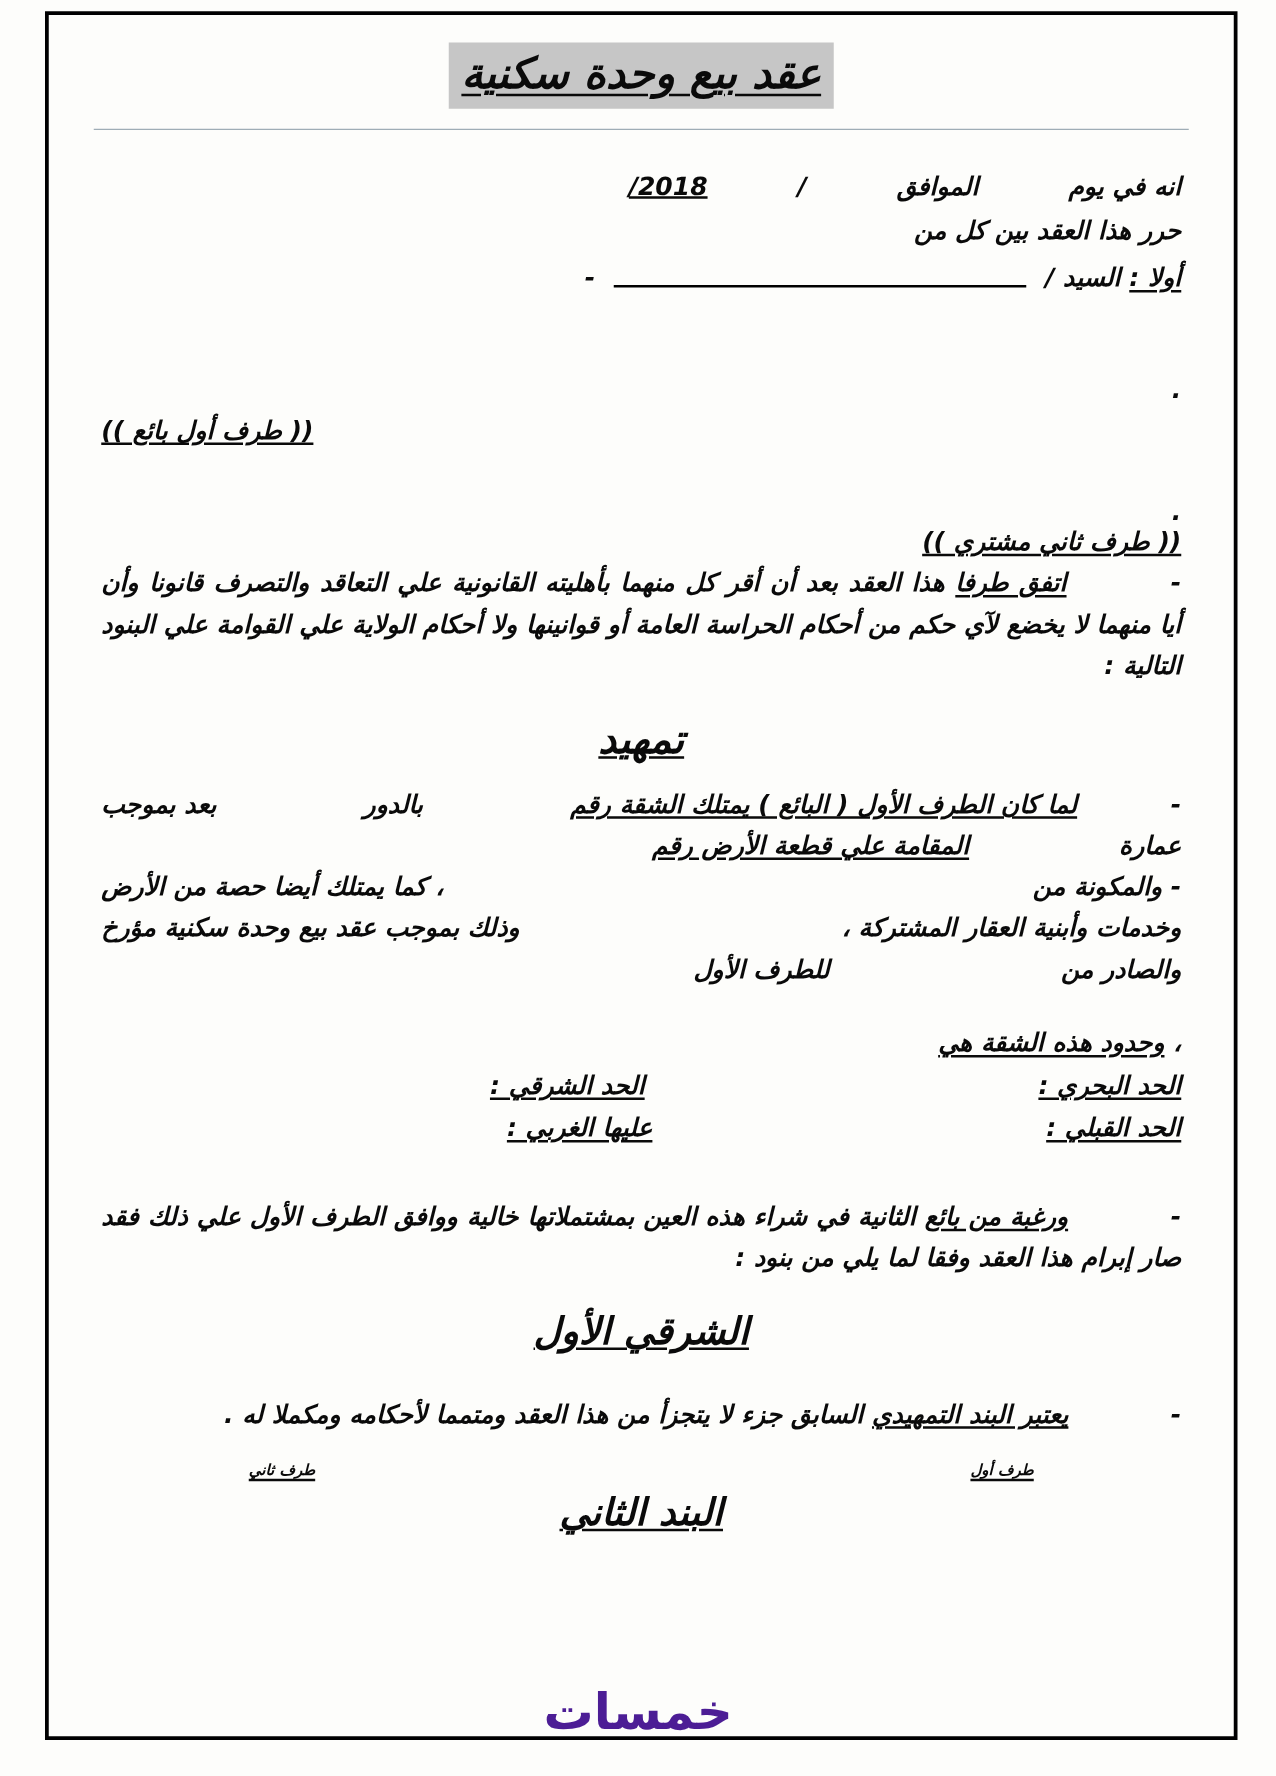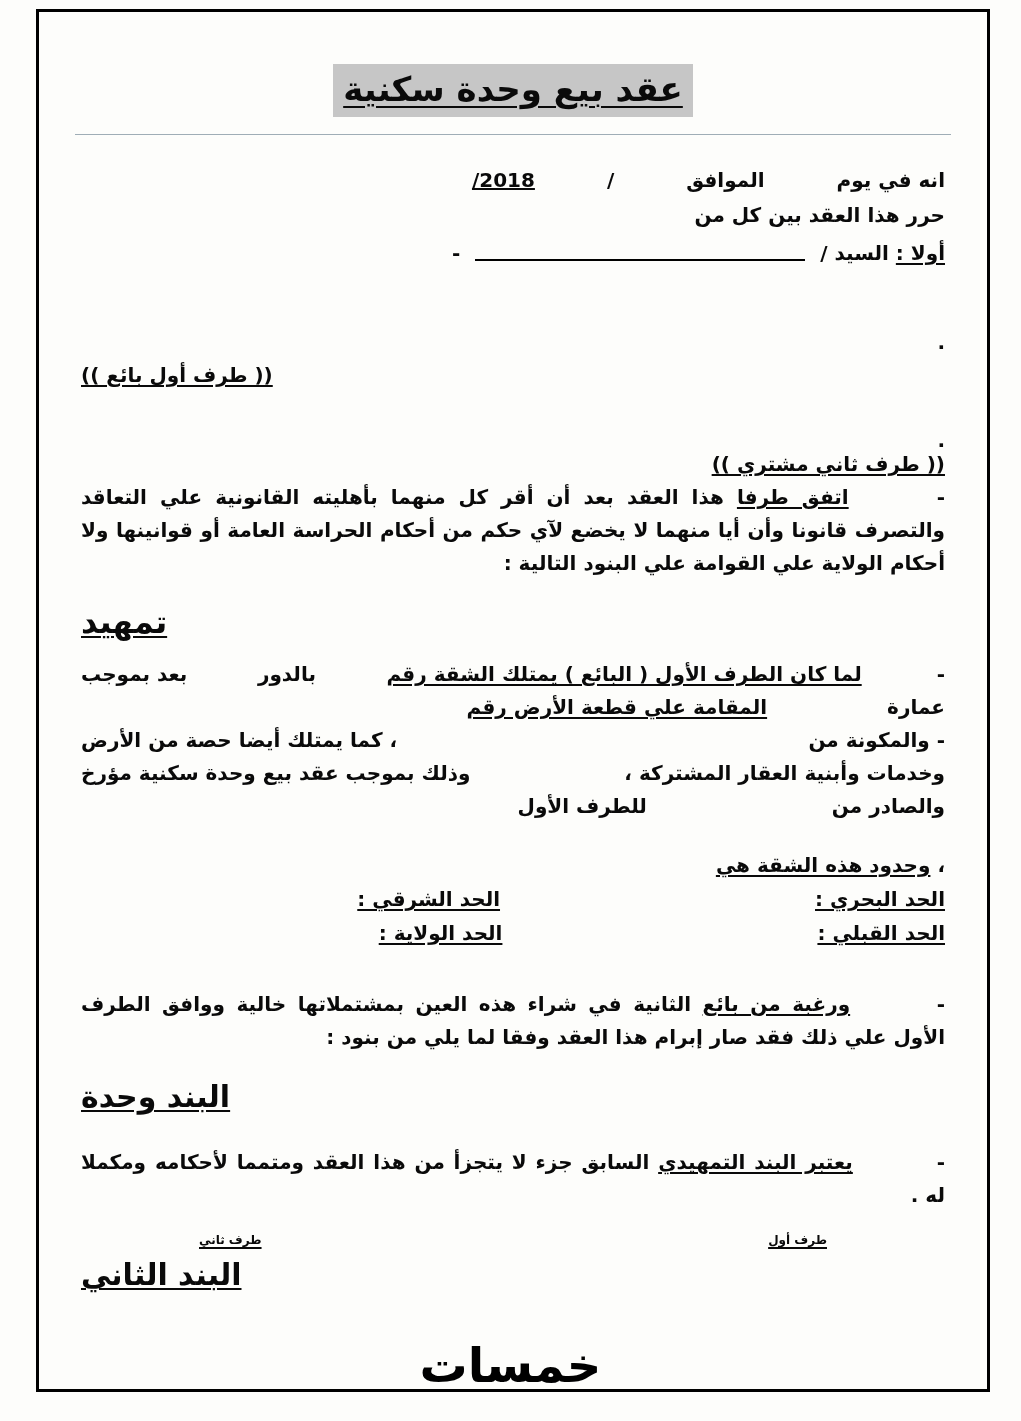--- a/index.html
+++ b/index.html
@@ -4,22 +4,22 @@
 <style>
   html,body{margin:0;padding:0;}
   body{
     width:1021px;height:1421px;background:#ffffff;
     font-family:"DejaVu Sans","Liberation Sans",sans-serif;
     color:#0a0a0a;
   }
   .page{position:relative;width:1021px;height:1421px;background:#fdfdfb;overflow:hidden;}
   .frame{
     position:absolute;top:9px;left:36px;right:31px;bottom:29px;
-    border:3px solid #000;padding:52px 42px 0;
-    direction:rtl;font-weight:bold;font-size:20px;
+    border:3px solid #000;padding:22px 42px 0;
+    direction:rtl;font-weight:bold;font-size:20px;font-style:italic;
   }
   .u{text-decoration:underline;text-decoration-thickness:2px;text-underline-offset:3px;}
   .title-wrap{text-align:center;line-height:48px;}
   .title{
     display:inline-block;font-size:34px;background:#c6c6c6;
     padding:1px 10px 4px;
     text-decoration:underline;text-decoration-thickness:2px;text-underline-offset:5px;
   }
   .divider{border:none;border-top:1px solid #9fadb6;margin:16px -6px 0;}
   .date-row{display:flex;direction:ltr;justify-content:flex-end;gap:72px;margin-top:32px;line-height:26px;}
@@ -28,40 +28,40 @@
   .drafted{margin-top:6px;}
   .party{margin-top:6px;line-height:32px;}
   .blank{display:inline-block;width:330px;height:5px;border-bottom:2px solid #000;margin:0 8px;vertical-align:-1px;}
   .dot1{margin-top:62px;line-height:22px;}
   .dot2{margin-top:40px;line-height:22px;}
   .seller-tag{margin-top:8px;text-align:left;line-height:28px;}
   .buyer-tag{margin-top:0;line-height:26px;}
   .para{text-align:justify;line-height:33px;}
   .para1{margin-top:4px;}
   .dash-gap{display:inline-block;margin-left:75px;}
-  .heading{text-align:left;font-weight:bold;margin:0;}
+  .heading{text-align:center;font-weight:bold;margin:0;}
   .h-preamble{font-size:32px;margin-top:10px;line-height:44px;}
   .pline{display:flex;line-height:33px;}
   .pl-first{margin-top:14px;}
   .between{justify-content:space-between;}
   .gap120{gap:120px;}
   .gap185{gap:185px;}
   .jfull{display:block;text-align:justify;text-align-last:justify;}
   .b-intro{margin-top:26px;line-height:33px;}
   .brow{display:flex;gap:315px;line-height:34px;}
   .note{margin-top:20px;line-height:33px;}
   .light{font-weight:normal;color:#3a3a3a;}
   .desire{margin-top:38px;}
   .h-band{font-size:30px;margin-top:16px;line-height:46px;}
   .clause-para{margin-top:26px;line-height:33px;text-align:justify;}
   .sigrow{display:flex;justify-content:space-between;padding:0 118px;font-size:12px;line-height:16px;margin-top:2px;}
   .h-band2{font-size:30px;margin-top:4px;line-height:46px;}
   .watermark{
     position:absolute;left:0;right:0;bottom:28px;text-align:center;
-    font-size:48px;font-weight:bold;color:#000000;direction:rtl;
+    font-size:40px;font-weight:bold;color:#4c1d95;direction:rtl;
   }
 </style>
 </head>
 <body>
 
 <div class="page">
   <div class="frame">
 
     <div class="title-wrap">
       <span class="title">عقد بيع وحدة سكنية</span>
@@ -131,32 +131,32 @@
 
     <div class="b-intro">
       <span>، </span><span class="u">وحدود هذه الشقة هي</span>
     </div>
     <div class="brow">
       <span class="u">الحد البحري :</span>
       <span class="u">الحد الشرقي :</span>
     </div>
     <div class="brow">
       <span class="u">الحد القبلي :</span>
-      <span class="u">الحد الولاية :</span>
+      <span class="u">عليها الغربي :</span>
     </div>
 
 
     <p class="para desire">
       <span class="dash-gap">-</span>
       <span class="u">ورغبة من بائع</span>
       <span>الثانية في شراء هذه العين بمشتملاتها خالية ووافق الطرف الأول علي ذلك فقد صار إبرام هذا العقد وفقا لما يلي من بنود :</span>
     </p>
 
     <h2 class="heading h-band">
-      <span class="u">البند وحدة</span>
+      <span class="u">الشرقي الأول</span>
     </h2>
 
     <p class="clause-para">
       <span class="dash-gap">-</span>
       <span class="u">يعتبر البند التمهيدي</span>
       <span>السابق جزء لا يتجزأ من هذا العقد ومتمما لأحكامه ومكملا له .</span>
     </p>
 
     <div class="sigrow">
       <span class="u">طرف أول</span>

